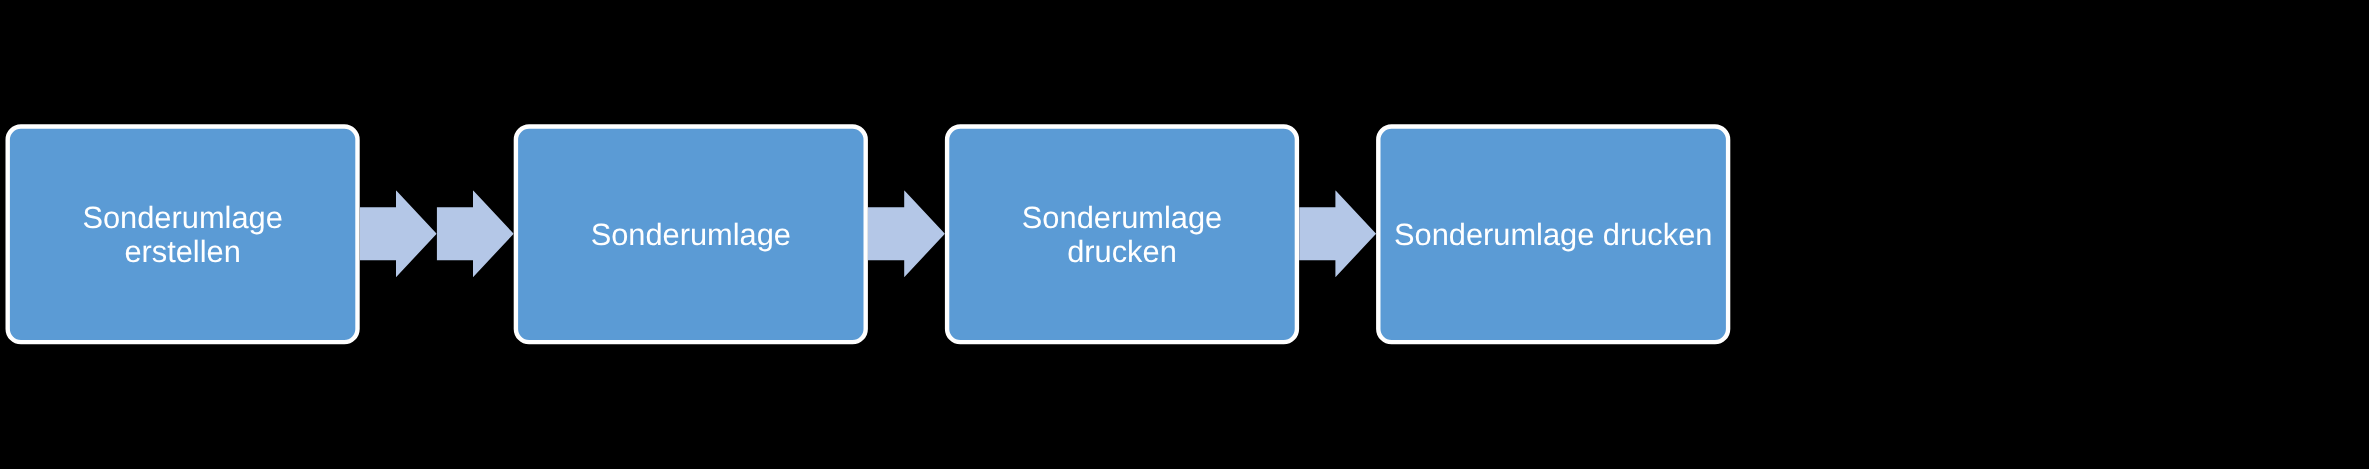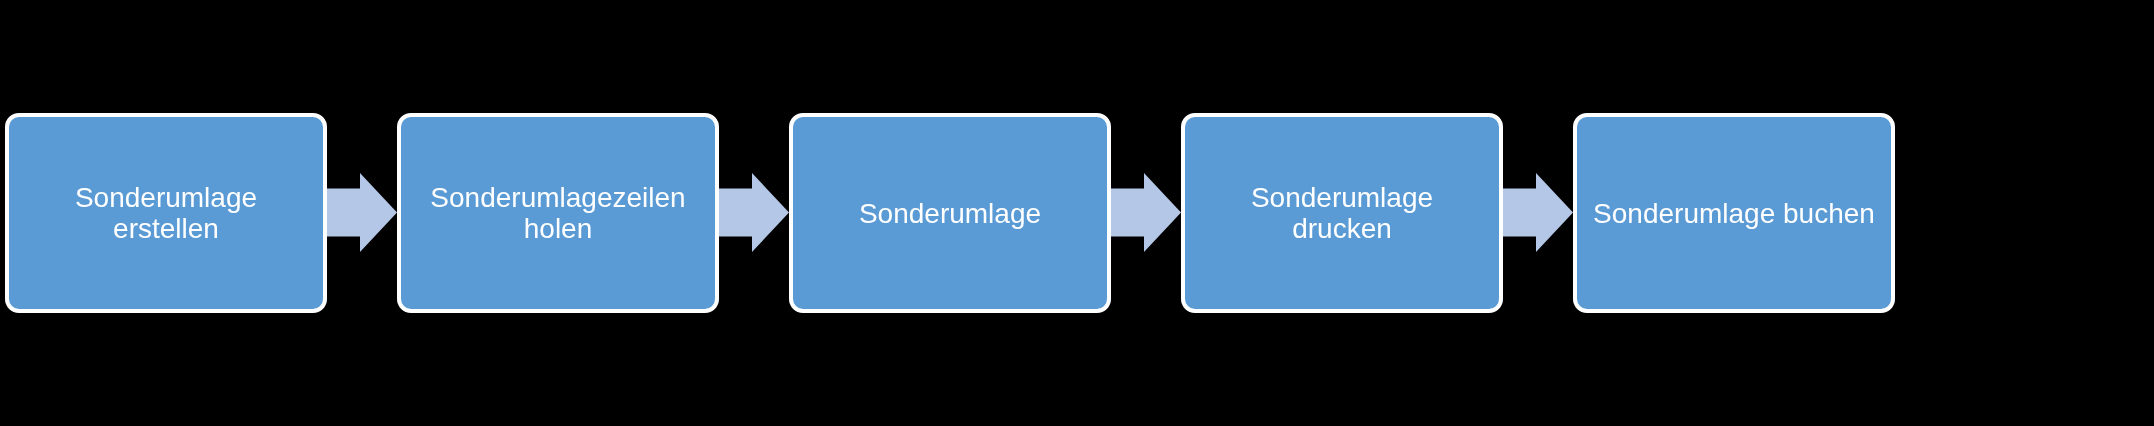--- a/index.html
+++ b/index.html
@@ -57,24 +57,20 @@
 
   <div class="flow-step">
     <span class="step-line">Sonderumlage</span>
     <span class="step-line">erstellen</span>
   </div>
 
   <svg class="flow-arrow" viewBox="0 0 70 80" xmlns="http://www.w3.org/2000/svg">
     <path d="M0,15.5 H33 V0 L70,39.5 L33,79 V63.5 H0 Z" fill="#B4C7E7"></path>
   </svg>
 
-  <div class="flow-step">
-    <span class="step-line">Sonderumlagezeilen</span>
-    <span class="step-line">holen</span>
-  </div>
 
   <svg class="flow-arrow" viewBox="0 0 70 80" xmlns="http://www.w3.org/2000/svg">
     <path d="M0,15.5 H33 V0 L70,39.5 L33,79 V63.5 H0 Z" fill="#B4C7E7"></path>
   </svg>
 
   <div class="flow-step">
     <span class="step-line">Sonderumlage</span>
   </div>
 
   <svg class="flow-arrow" viewBox="0 0 70 80" xmlns="http://www.w3.org/2000/svg">
@@ -84,16 +80,16 @@
   <div class="flow-step">
     <span class="step-line">Sonderumlage</span>
     <span class="step-line">drucken</span>
   </div>
 
   <svg class="flow-arrow" viewBox="0 0 70 80" xmlns="http://www.w3.org/2000/svg">
     <path d="M0,15.5 H33 V0 L70,39.5 L33,79 V63.5 H0 Z" fill="#B4C7E7"></path>
   </svg>
 
   <div class="flow-step">
-    <span class="step-line">Sonderumlage buchen</span>
+    <span class="step-line">Sonderumlage drucken</span>
   </div>
 
 </div>
 
 </body></html>

